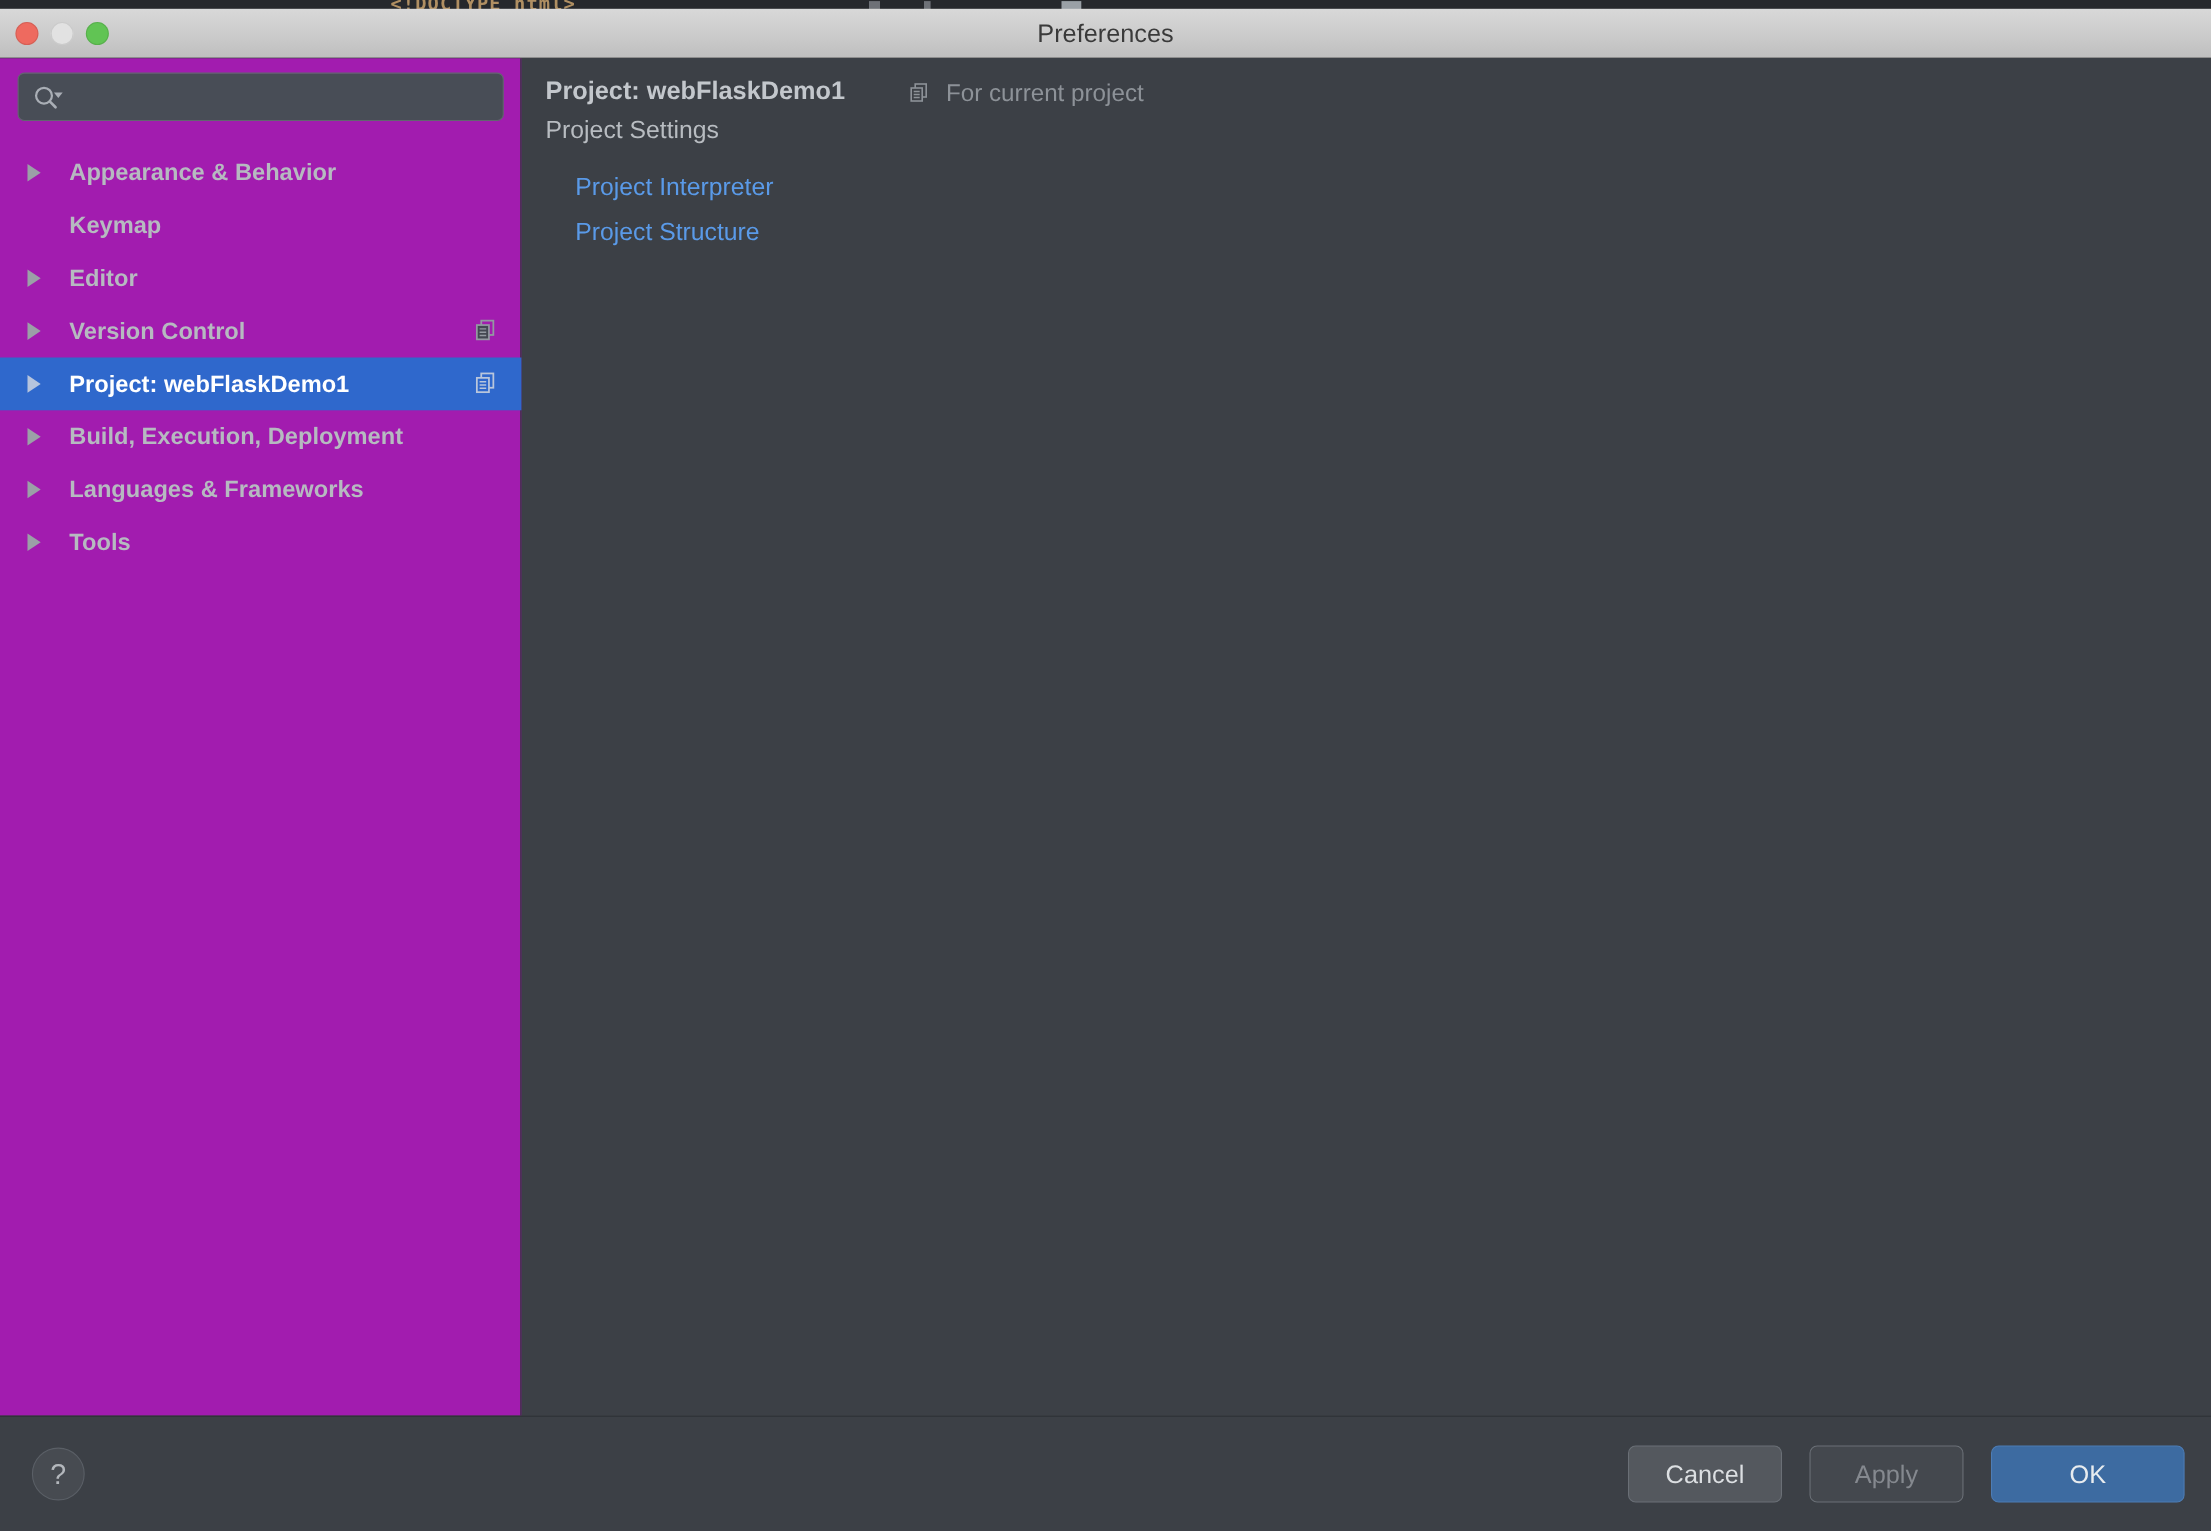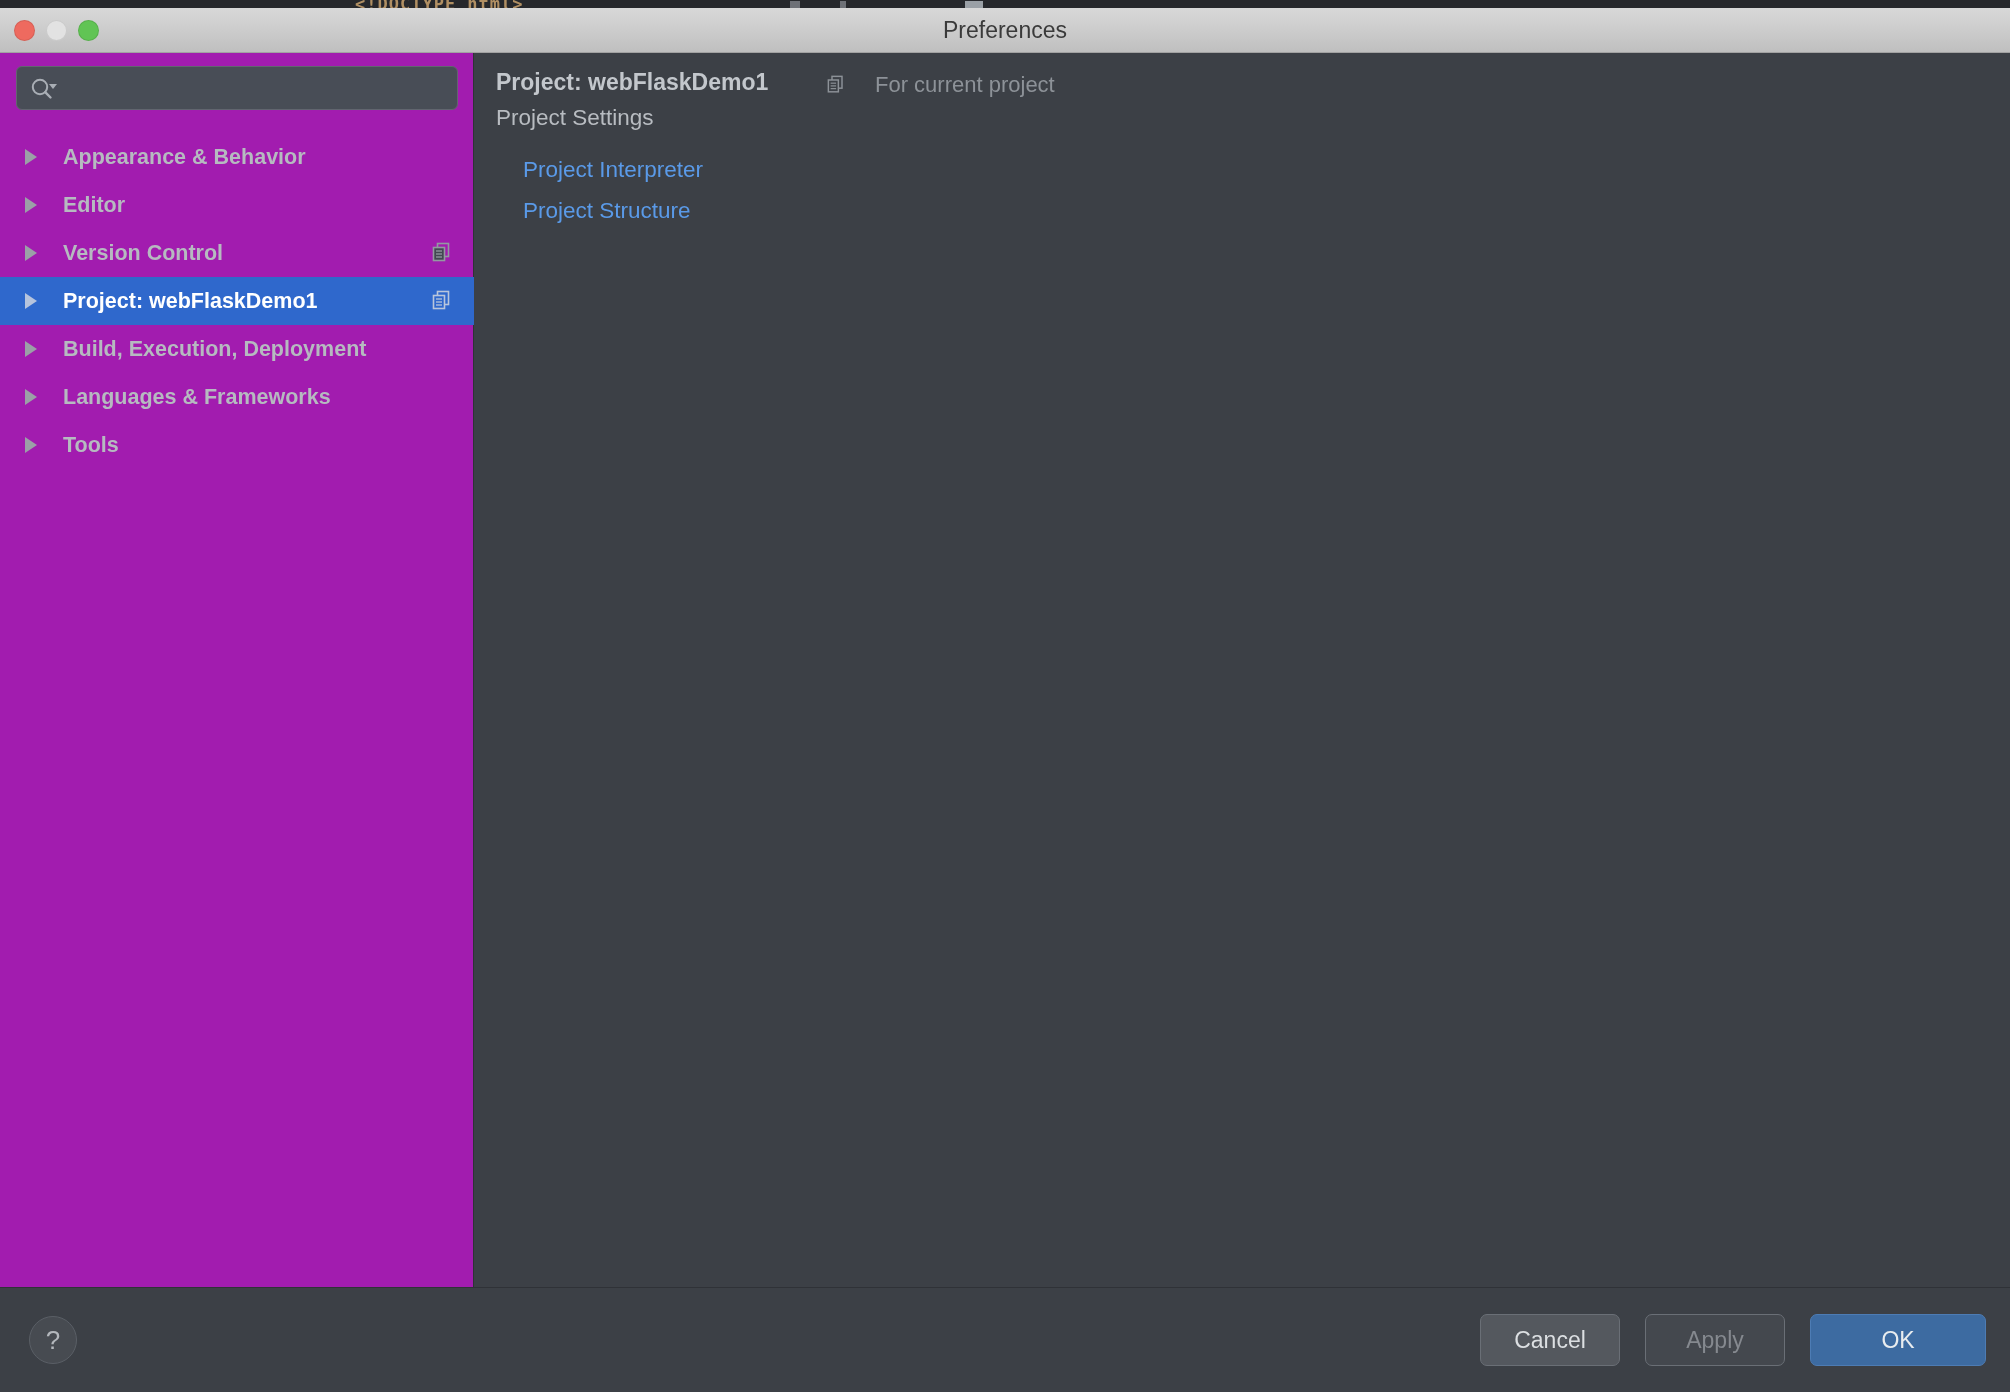--- a/index.html
+++ b/index.html
@@ -185,21 +185,21 @@
     font-size: 23px;
     font-weight: bold;
     color: #c3c7cc;
     white-space: nowrap;
   }
   .scope-note {
     position: absolute;
     left: 352px; top: 19px;
     display: flex;
     align-items: center;
-    gap: 28px;
+    gap: 13px;
   }
   .scope-icon { width: 20px; height: 20px; }
   .scope-text {
     font-size: 22px;
     color: #8d9298;
     white-space: nowrap;
   }
 
   .section-heading {
     position: absolute;
@@ -317,20 +317,23 @@
         </div>
       </div>
 
       <div class="tree">
 
         <div class="tree-row">
           <span class="tw"></span>
           <span class="tree-label">Appearance &amp; Behavior</span>
         </div>
 
+        <div class="tree-row">
+          <span class="tree-label">Keymap</span>
+        </div>
 
         <div class="tree-row">
           <span class="tw"></span>
           <span class="tree-label">Editor</span>
         </div>
 
 
         <div class="tree-row">
           <span class="tw"></span>
           <span class="tree-label">Version Control</span>

